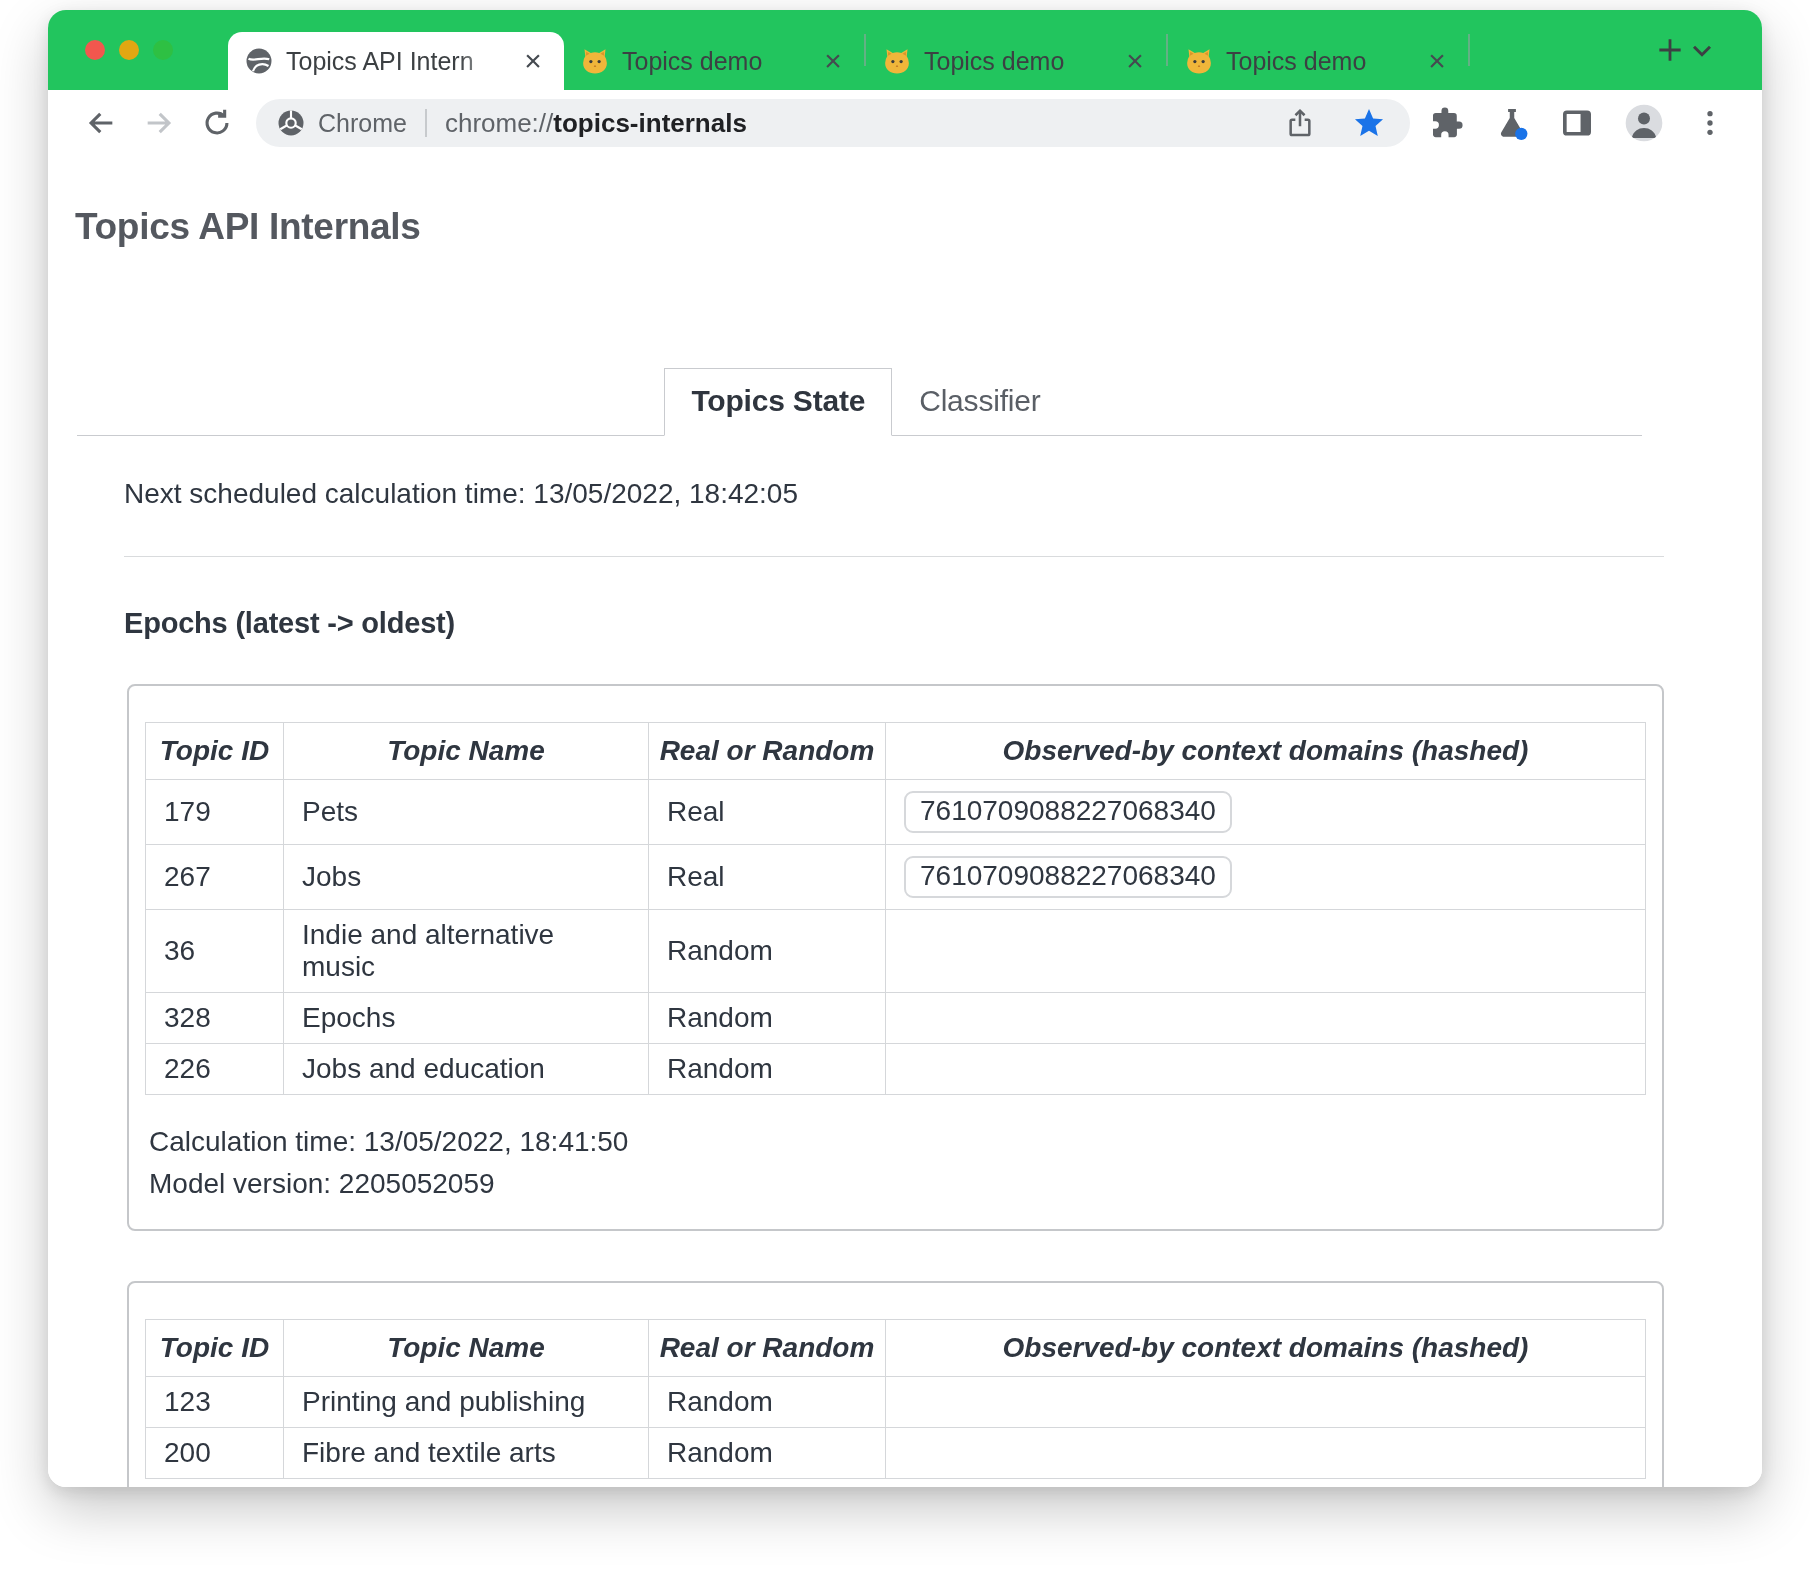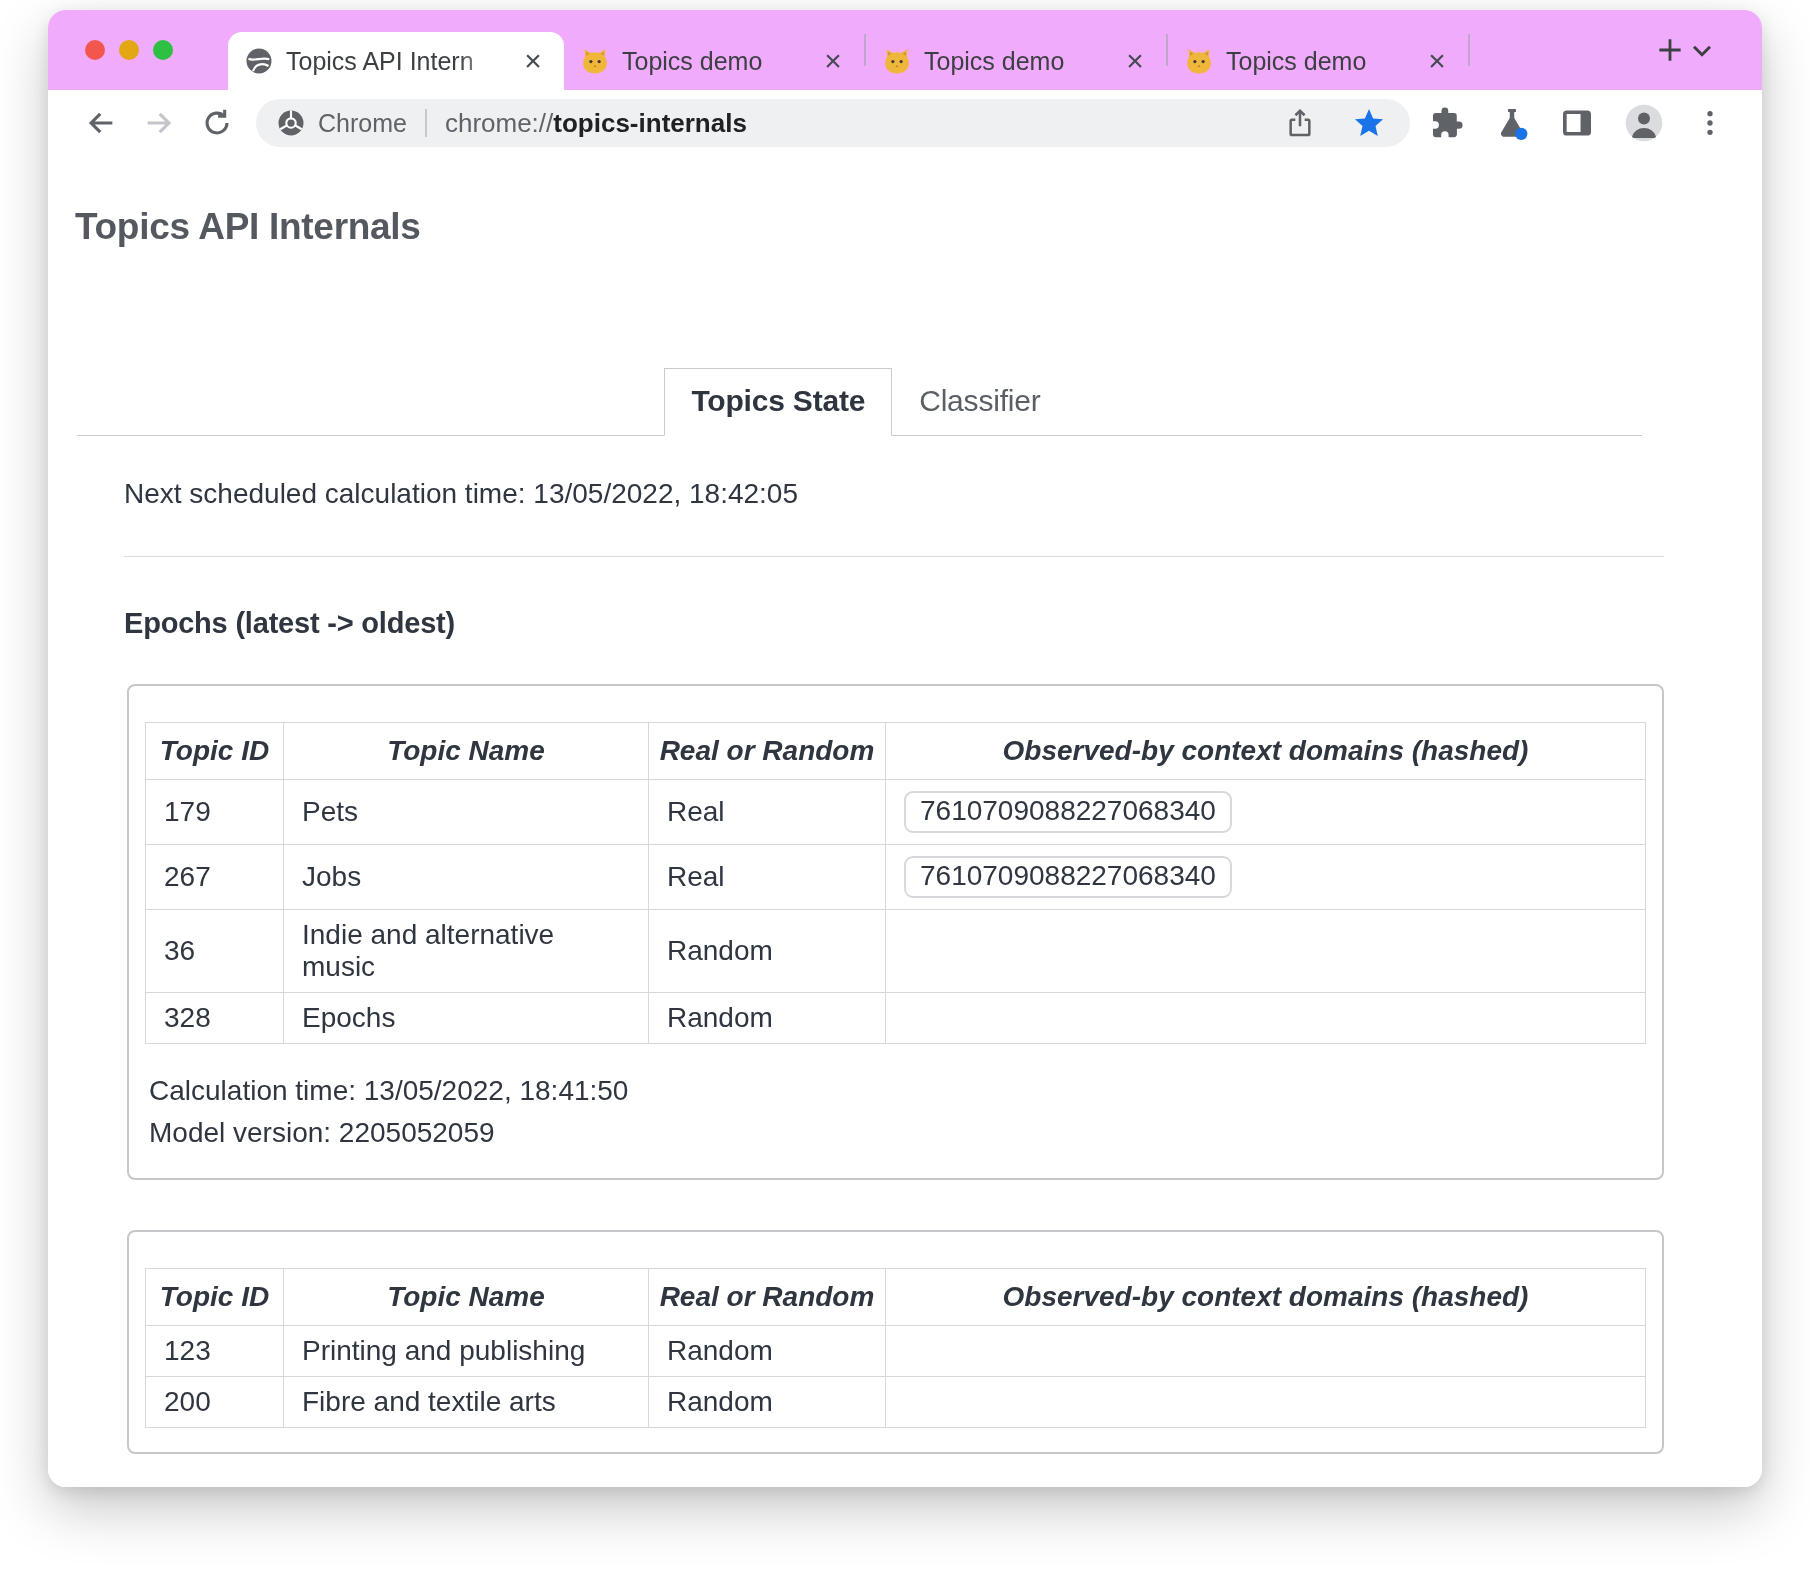--- a/index.html
+++ b/index.html
@@ -10,21 +10,21 @@
     -webkit-font-smoothing:antialiased;
   }
   .window{
     position:absolute;left:48px;top:10px;width:1714px;height:1477px;
     border-radius:18px;overflow:hidden;background:#fff;
     box-shadow:0 22px 55px rgba(0,0,0,.22),0 5px 16px rgba(0,0,0,.10);
     display:flex;flex-direction:column;
   }
   
   .tabstrip{
-    height:80px;flex:0 0 80px;background:#f0abfc;
+    height:80px;flex:0 0 80px;background:#22c55e;
     display:flex;align-items:flex-end;
   }
   .traffic-lights{align-self:center;display:flex;gap:14px;margin-left:37px;margin-right:0;}
   .light{width:20px;height:20px;border-radius:50%;display:inline-block;}
   .light.red{background:#f2574e;}
   .light.yellow{background:#e2a712;}
   .light.green{background:#2ec043;}
   .tabs{display:flex;align-items:flex-end;margin-left:55px;height:80px;flex:1;min-width:0;}
   .btab{
     height:58px;display:flex;align-items:center;gap:12px;
@@ -359,20 +359,26 @@
                 <td>Indie and alternative music</td>
                 <td>Random</td>
                 <td></td>
               </tr>
               <tr>
                 <td>328</td>
                 <td>Epochs</td>
                 <td>Random</td>
                 <td></td>
               </tr>
+              <tr>
+                <td>226</td>
+                <td>Jobs and education</td>
+                <td>Random</td>
+                <td></td>
+              </tr>
             </tbody>
     </table>
     <div class="epoch-meta">
             <div>Calculation time: 13/05/2022, 18:41:50</div>
             <div>Model version: 2205052059</div>
           </div>
   </section>
 
   <section class="epoch">
     <table class="topics">

